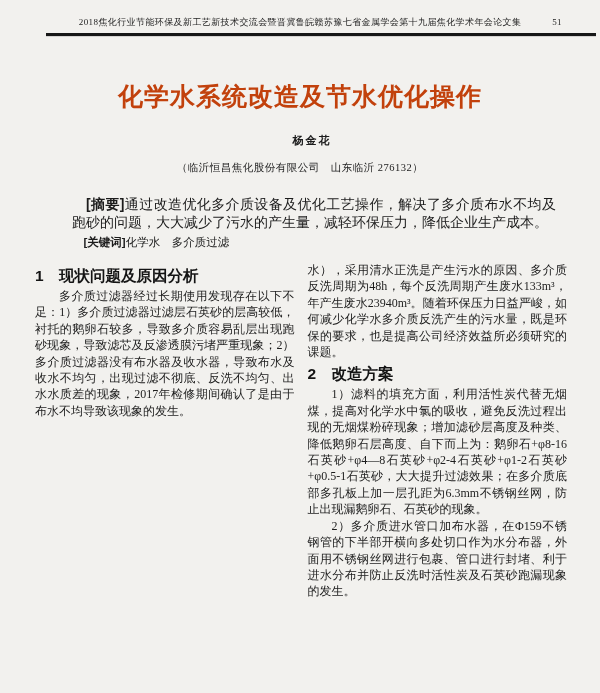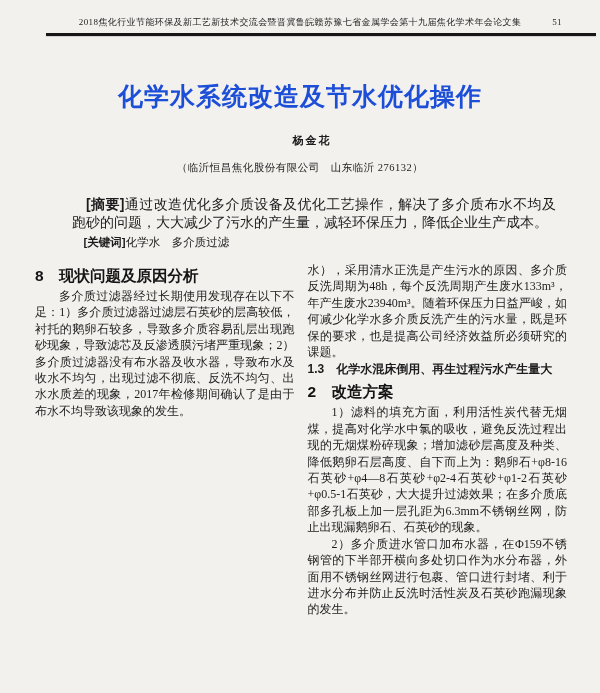--- a/index.html
+++ b/index.html
@@ -41,21 +41,21 @@
     box-shadow: 0 1px 0 rgba(0,0,0,0.12);
   }
   
   .paper-title {
     margin: 44px 0 0 0;
     text-align: center;
     font-family: "Liberation Sans", "DejaVu Sans", sans-serif;
     font-size: 25px;
     font-weight: bold;
     letter-spacing: 1px;
-    color: #1d4ed8;
+    color: #c2410c;
   }
   .author {
     margin-top: 20px;
     text-align: center;
     font-size: 11px;
     font-weight: bold;
     letter-spacing: 2px;
     padding-left: 24px;
   }
   .affiliation {
@@ -137,28 +137,27 @@
 
   <div class="affiliation">（临沂恒昌焦化股份有限公司　山东临沂 276132）</div>
 
   <p class="abstract"><span class="blabel">[摘要]</span><span>通过改造优化多介质设备及优化工艺操作，解决了多介质布水不均及跑砂的问题，大大减少了污水的产生量，减轻环保压力，降低企业生产成本。</span></p>
 
   <p class="keywords"><span class="blabel">[关键词]</span><span>化学水　多介质过滤</span></p>
 
   <div class="columns">
 
     <div class="col">
-      <div class="sec-heading">8　现状问题及原因分析</div>
+      <div class="sec-heading">1　现状问题及原因分析</div>
       <p>多介质过滤器经过长期使用发现存在以下不足：1）多介质过滤器过滤层石英砂的层高较低，衬托的鹅卵石较多，导致多介质容易乱层出现跑砂现象，导致滤芯及反渗透膜污堵严重现象；2）多介质过滤器没有布水器及收水器，导致布水及收水不均匀，出现过滤不彻底、反洗不均匀、出水水质差的现象，2017年检修期间确认了是由于布水不均导致该现象的发生。</p>
 
     </div>
 
     <div class="col">
       <p class="noindent">水），采用清水正洗是产生污水的原因、多介质反洗周期为48h，每个反洗周期产生废水133m³，年产生废水23940m³。随着环保压力日益严峻，如何减少化学水多介质反洗产生的污水量，既是环保的要求，也是提高公司经济效益所必须研究的课题。</p>
-      <div class="sub-heading">1.3　化学水混床倒用、再生过程污水产生量大</div>
       <div class="sec-heading">2　改造方案</div>
       <p>1）滤料的填充方面，利用活性炭代替无烟煤，提高对化学水中氯的吸收，避免反洗过程出现的无烟煤粉碎现象；增加滤砂层高度及种类、降低鹅卵石层高度、自下而上为：鹅卵石+φ8-16石英砂+φ4—8石英砂+φ2-4石英砂+φ1-2石英砂+φ0.5-1石英砂，大大提升过滤效果；在多介质底部多孔板上加一层孔距为6.3mm不锈钢丝网，防止出现漏鹅卵石、石英砂的现象。</p>
       <p>2）多介质进水管口加布水器，在Φ159不锈钢管的下半部开横向多处切口作为水分布器，外面用不锈钢丝网进行包裹、管口进行封堵、利于进水分布并防止反洗时活性炭及石英砂跑漏现象的发生。</p>
 
     </div>
 
   </div>
 
 </div>
 

